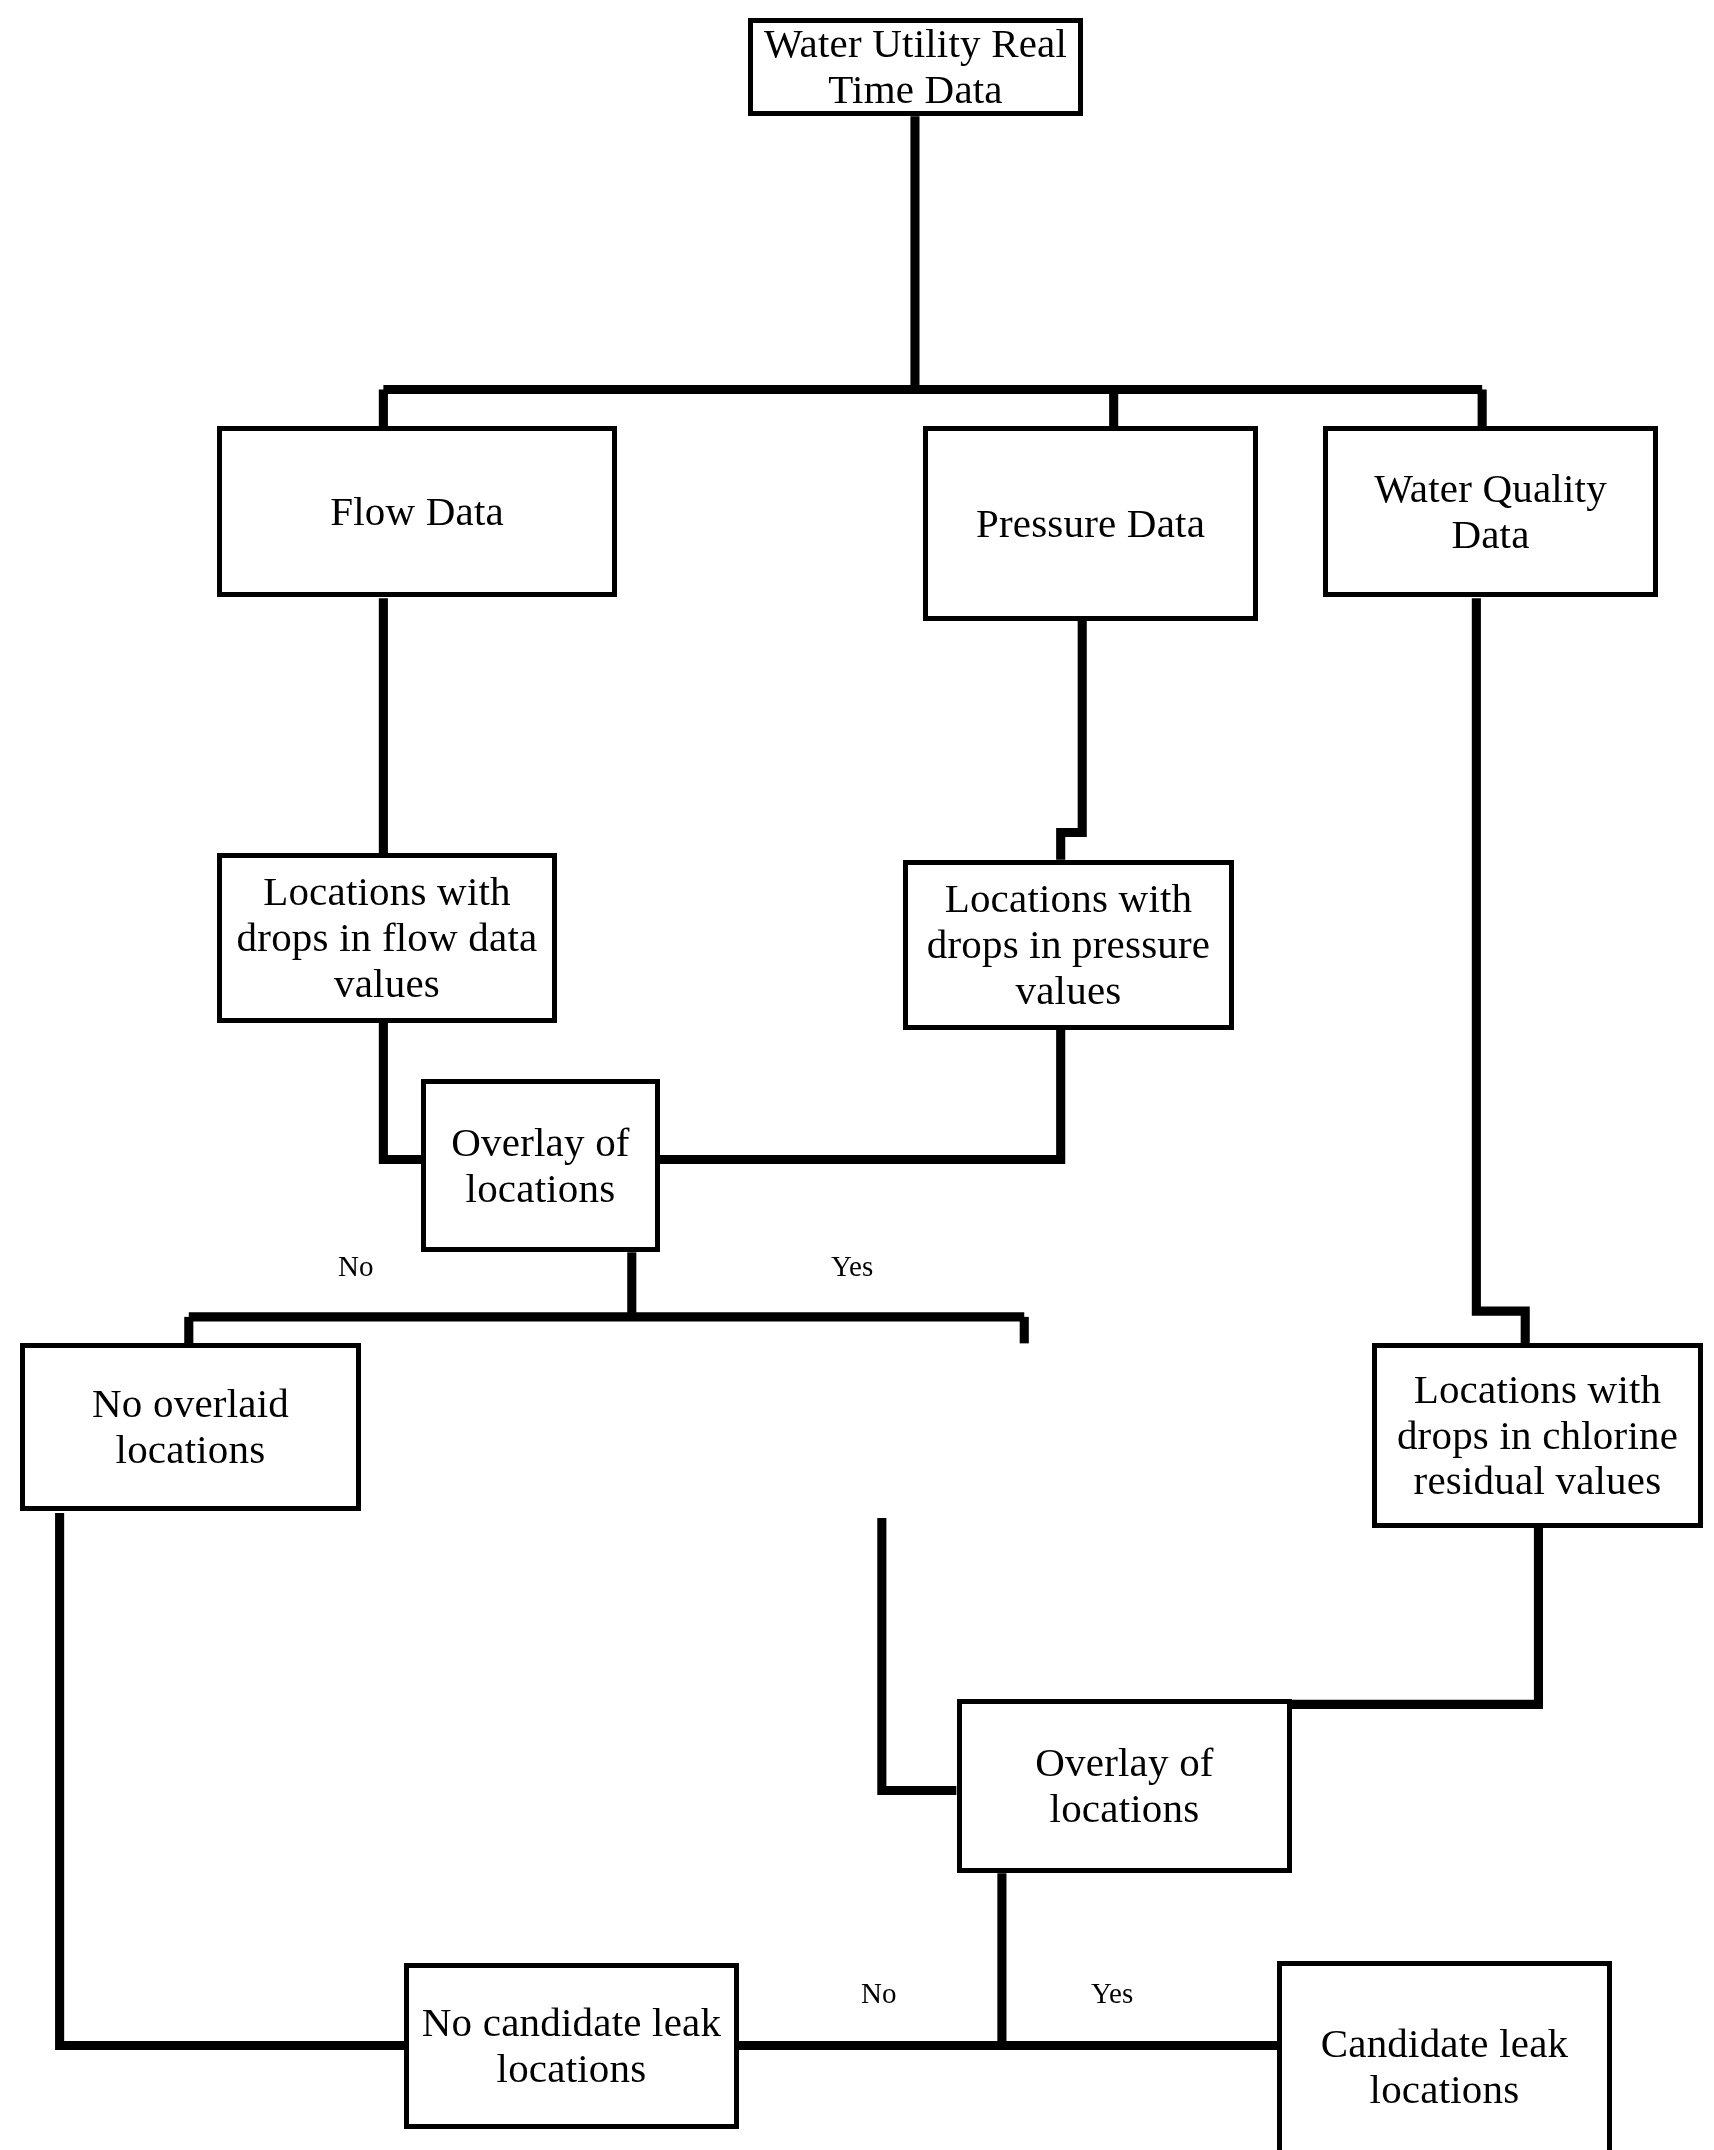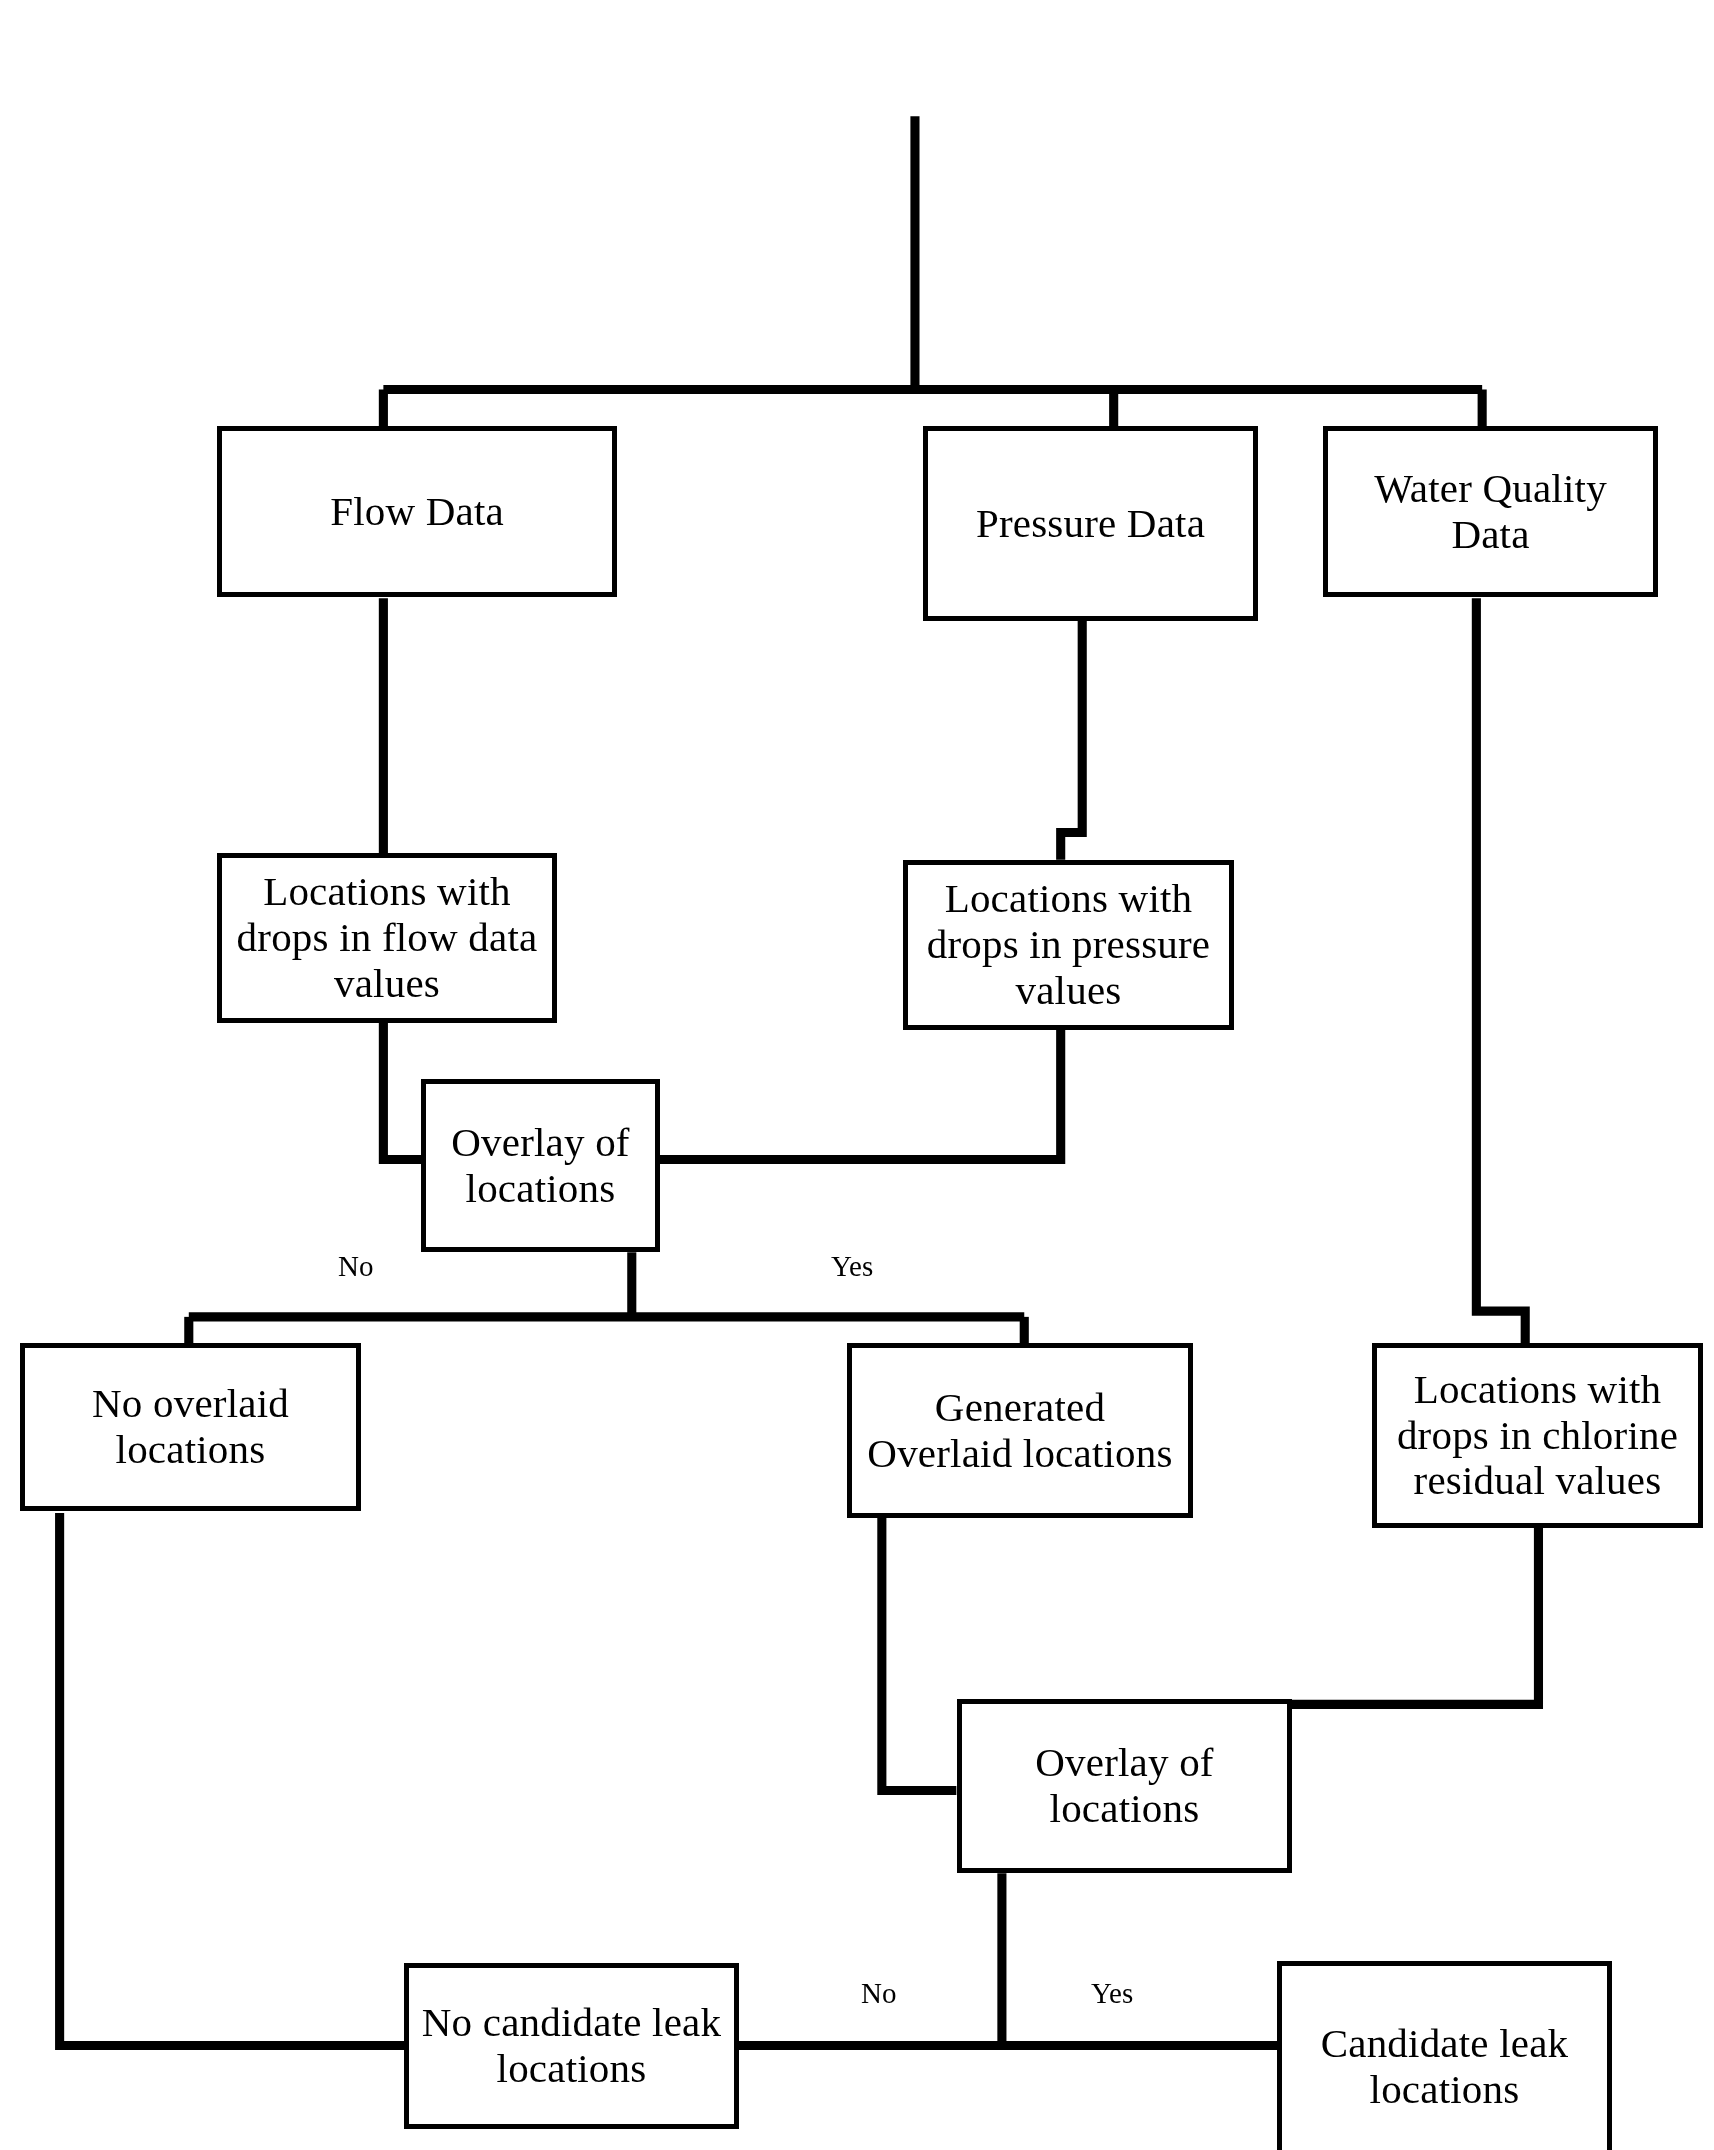--- a/index.html
+++ b/index.html
@@ -90,20 +90,24 @@
 
       <path d="M 1065 1833 L 1065 2162 L 1155 2162"></path>
 
       <path d="M 1858 1845 L 1858 2058 L 1363 2058 L 1363 2052"></path>
 
       <path d="M 1210 2262 L 1210 2470"></path>
       <path d="M 868 2470 L 1545 2470"></path>
     </g>
   </svg>
 
+  <div class="node-box" style="left:748px; top:18px; width:335px; height:98px;">
+    <span class="node-label">Water Utility Real
+Time Data</span>
+  </div>
 
   <div class="node-box" style="left:217px; top:426px; width:400px; height:171px;">
     <span class="node-label">Flow Data</span>
   </div>
 
   <div class="node-box" style="left:923px; top:426px; width:335px; height:195px;">
     <span class="node-label">Pressure Data</span>
   </div>
 
   <div class="node-box" style="left:1323px; top:426px; width:335px; height:171px;">
@@ -130,24 +134,20 @@
 
   <div class="edge-label" style="left:338px; top:1252px;">No</div>
 
   <div class="edge-label" style="left:831px; top:1252px;">Yes</div>
 
   <div class="node-box" style="left:20px; top:1343px; width:341px; height:168px;">
     <span class="node-label">No overlaid
 locations</span>
   </div>
 
-  <div class="node-box" style="left:847px; top:1343px; width:346px; height:175px;">
-    <span class="node-label">Generated
-Overlaid locations</span>
-  </div>
 
   <div class="node-box" style="left:1372px; top:1343px; width:331px; height:185px;">
     <span class="node-label">Locations with
 drops in chlorine
 residual values</span>
   </div>
 
   <div class="node-box" style="left:957px; top:1699px; width:335px; height:174px;">
     <span class="node-label">Overlay of
 locations</span>

